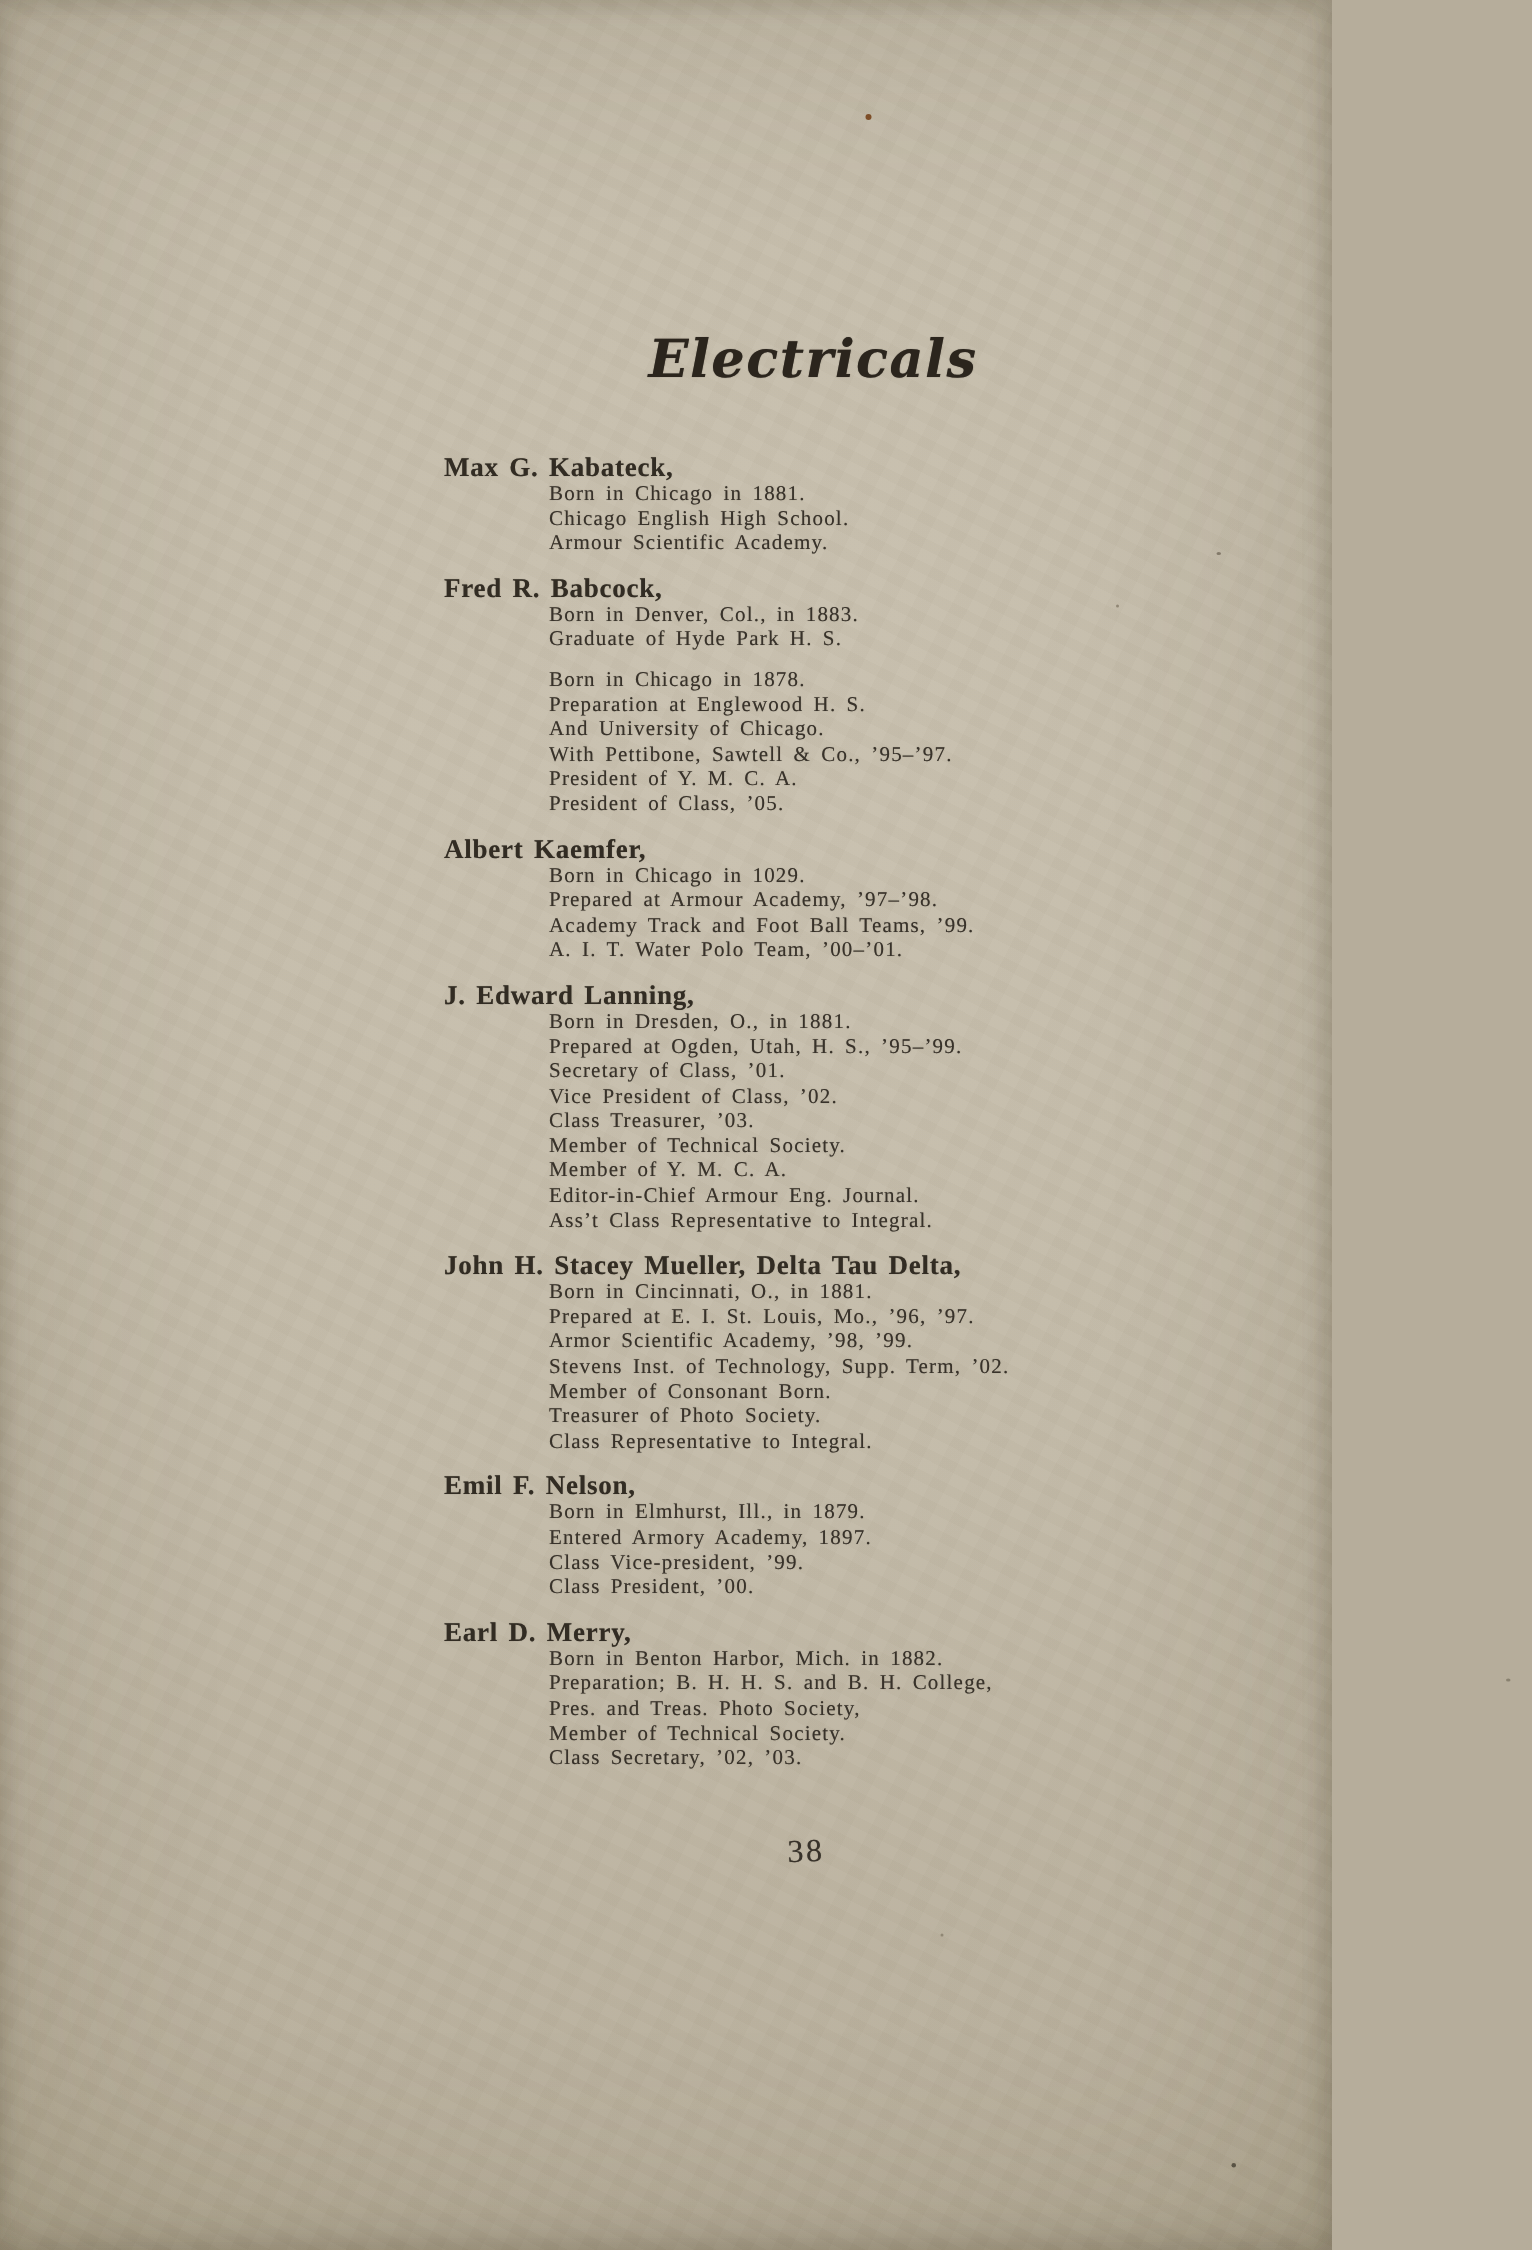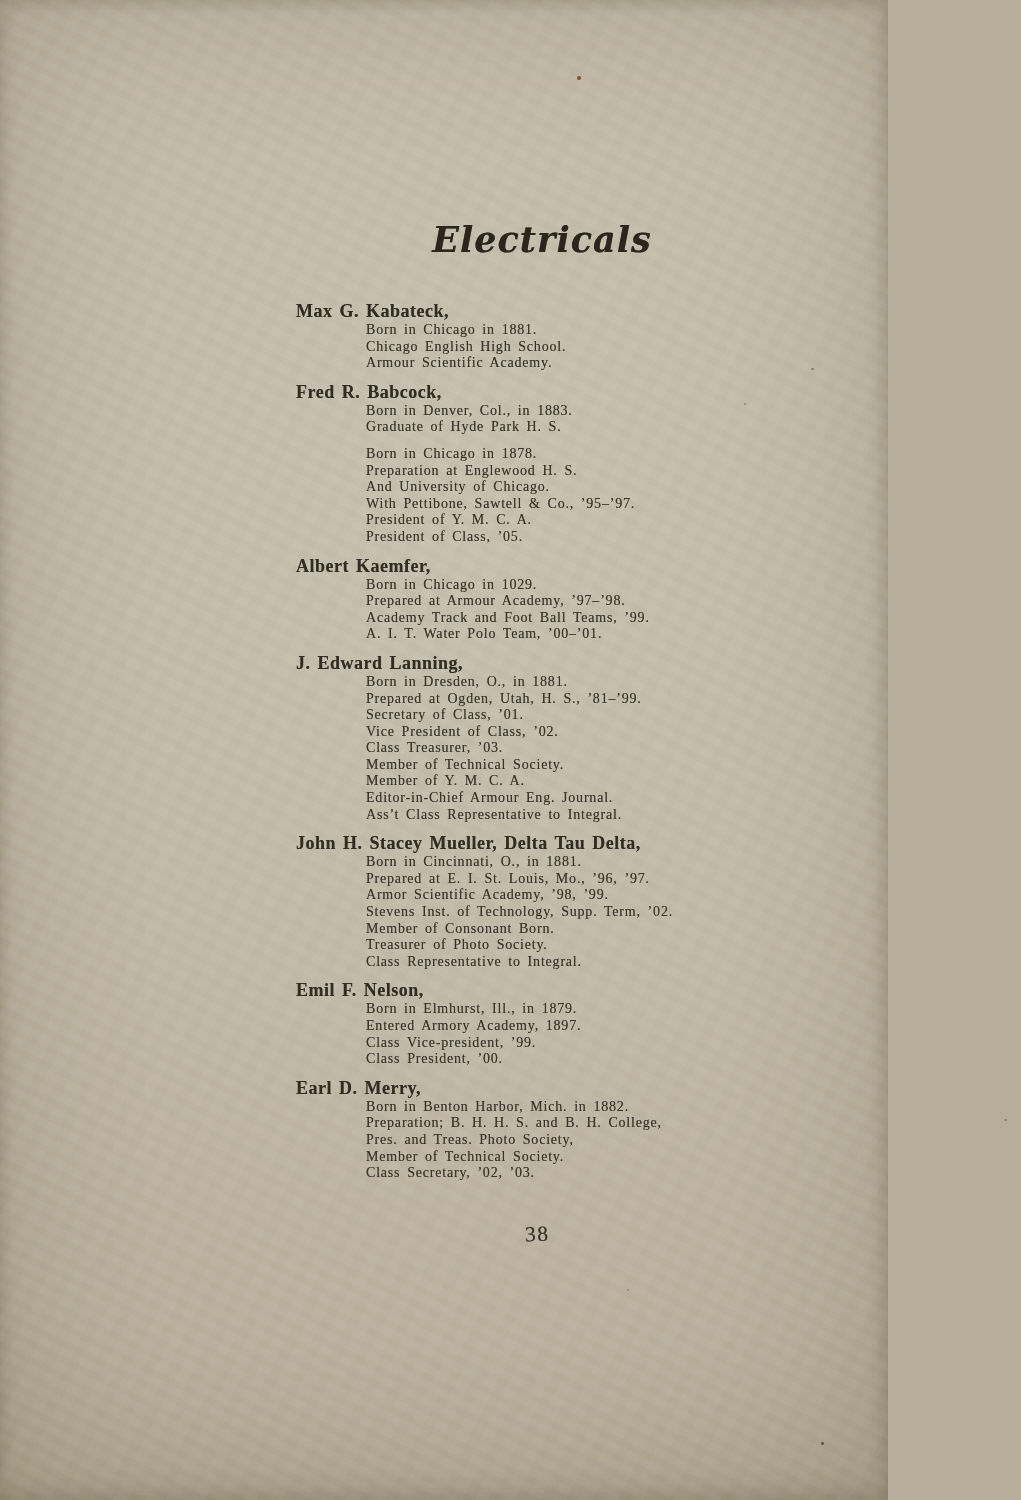--- a/index.html
+++ b/index.html
@@ -141,21 +141,21 @@
           <div class="detail-line">Born in Chicago in 1029.</div>
           <div class="detail-line">Prepared at Armour Academy, ’97–’98.</div>
           <div class="detail-line">Academy Track and Foot Ball Teams, ’99.</div>
           <div class="detail-line">A. I. T. Water Polo Team, ’00–’01.</div>
         </div>
       </div>
       <div class="entry">
         <div class="entry-name">J. Edward Lanning,</div>
         <div class="entry-details">
           <div class="detail-line">Born in Dresden, O., in 1881.</div>
-          <div class="detail-line">Prepared at Ogden, Utah, H. S., ’81–’99.</div>
+          <div class="detail-line">Prepared at Ogden, Utah, H. S., ’95–’99.</div>
           <div class="detail-line">Secretary of Class, ’01.</div>
           <div class="detail-line">Vice President of Class, ’02.</div>
           <div class="detail-line">Class Treasurer, ’03.</div>
           <div class="detail-line">Member of Technical Society.</div>
           <div class="detail-line">Member of Y. M. C. A.</div>
           <div class="detail-line">Editor-in-Chief Armour Eng. Journal.</div>
           <div class="detail-line">Ass’t Class Representative to Integral.</div>
         </div>
       </div>
       <div class="entry">

